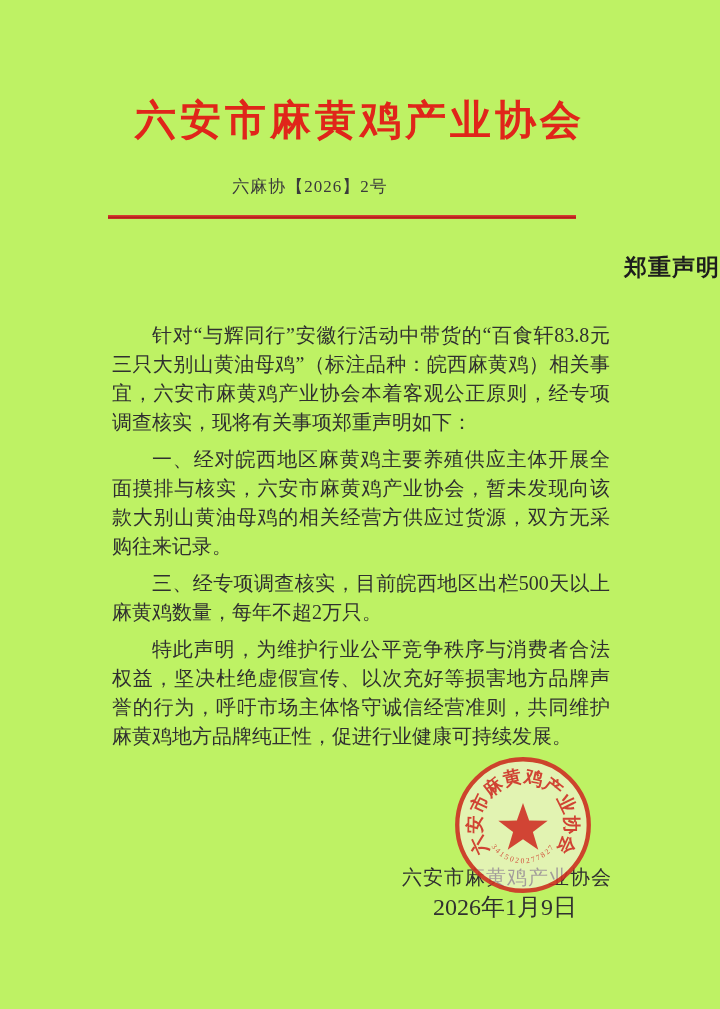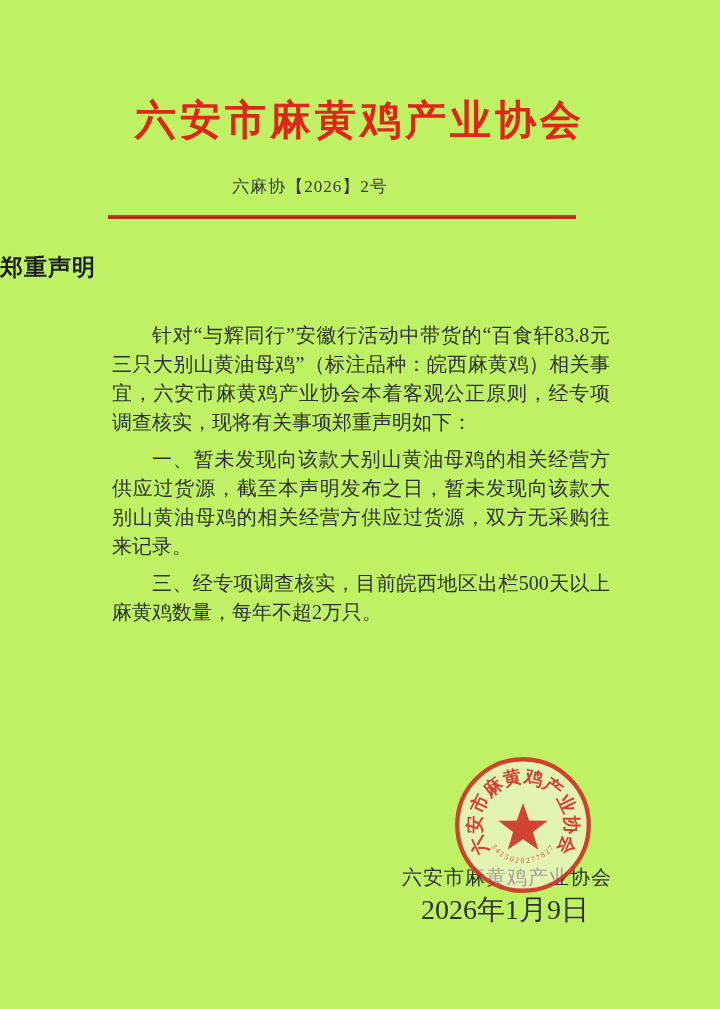--- a/index.html
+++ b/index.html
@@ -14,58 +14,59 @@
   }
   .doc-no {
     position: absolute; top: 175px; left: 0; width: 620px; text-align: center;
     font-size: 17px; color: #3b3b3b; letter-spacing: 1px;
   }
   .red-rule {
     position: absolute; top: 215px; left: 108px; width: 468px; height: 4px;
     background: linear-gradient(180deg, #e04036 0%, #b2201a 65%, #cf3a33 100%);
   }
   .doc-title {
-    position: absolute; top: 252px; left: 0; width: 720px; text-align: left;
+    position: absolute; top: 252px; left: 0; width: 720px; text-align: right;
     font-size: 23px; font-weight: 700; color: #1d1d1d; letter-spacing: 1px;
   }
   .body-text {
     position: absolute; top: 313px; left: 104px; width: 514px;
     font-size: 20px; line-height: 29px; color: #303030; text-align: justify;
   }
   .body-text p { margin: 8px; text-indent: 2em; }
   .body-text p:nth-child(1), .body-text p:nth-child(4) { margin-bottom: 8px; }
   .signature {
     position: absolute; top: 864px; left: 0; width: 612px; text-align: right;
     font-size: 20px; color: #303030; letter-spacing: 1px;
   }
   .date {
     position: absolute; top: 891px; left: 398px; width: 214px; text-align: center;
-    font-size: 28px; color: #303030;
+    font-size: 24px; color: #303030;
   }
   .seal {
     position: absolute; left: 451px; top: 753px; width: 144px; height: 144px;
   }
 </style>
 </head>
 <body>
 
 <div class="page">
 
   <div class="org-title">六安市麻黄鸡产业协会</div>
 
   <div class="doc-no">六麻协【2026】2号</div>
 
   <div class="red-rule"></div>
 
   <div class="doc-title">郑重声明</div>
 
   <div class="body-text">
     <p>针对“与辉同行”安徽行活动中带货的“百食轩83.8元三只大别山黄油母鸡”（标注品种：皖西麻黄鸡）相关事宜，六安市麻黄鸡产业协会本着客观公正原则，经专项调查核实，现将有关事项郑重声明如下：</p>
-    <p>一、暂未发现向该款大别山黄油母鸡的相关经营方供应过货源，截至本声明发布之日，暂未发现向该款大别山黄油母鸡的相关经营方供应过货源，双方无采购往来记录。</p>
+    <p>一、经对皖西地区麻黄鸡主要养殖供应主体开展全面摸排与核实，六安市麻黄鸡产业协会，暂未发现向该款大别山黄油母鸡的相关经营方供应过货源，双方无采购往来记录。</p>
     <p>三、经专项调查核实，目前皖西地区出栏500天以上麻黄鸡数量，每年不超2万只。</p>
+    <p>特此声明，为维护行业公平竞争秩序与消费者合法权益，坚决杜绝虚假宣传、以次充好等损害地方品牌声誉的行为，呼吁市场主体恪守诚信经营准则，共同维护麻黄鸡地方品牌纯正性，促进行业健康可持续发展。</p>
   </div>
 
   <div class="signature">六安市麻黄鸡产业协会</div>
 
   <div class="date">2026年1月9日</div>
 
   <svg class="seal" viewBox="0 0 150 150">
     <circle cx="75" cy="75" r="68.5" fill="rgba(255,243,241,0.62)" stroke="#cf3126" stroke-width="4.5" opacity="0.9"></circle>
     <g fill="#cf3126" opacity="0.9" font-size="19" font-weight="700" font-family="Liberation Serif, serif" text-anchor="middle">
       <text x="75" y="31" transform="rotate(-115 75 75)">六</text>

